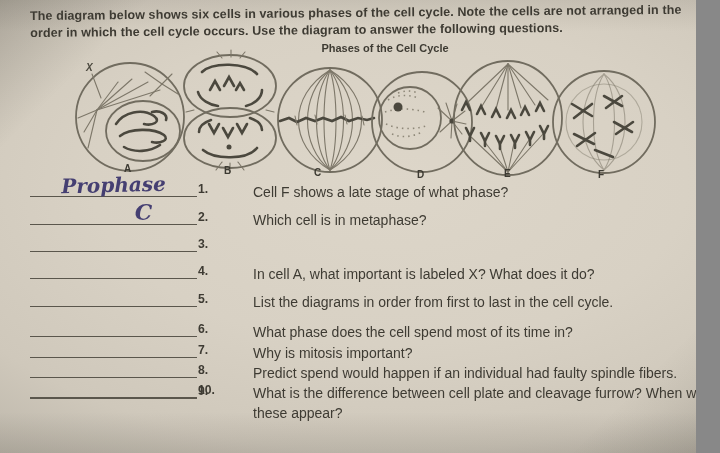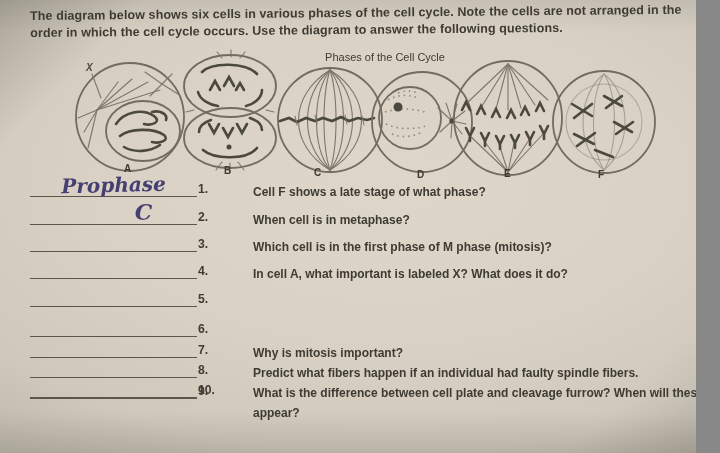--- a/index.html
+++ b/index.html
@@ -12,22 +12,22 @@
       linear-gradient(180deg, rgba(55,52,45,.10) 0%, rgba(55,52,45,0) 7%),
       linear-gradient(0deg, rgba(55,52,45,.14) 0%, rgba(55,52,45,0) 9%),
       radial-gradient(95% 80% at 56% 40%, #ddd6c9 0%, #d8d1c4 45%, #cfc8bb 75%, #b9b3a7 100%);
   }
   .intro{
     position:absolute;left:30px;top:8px;width:670px;
     font-weight:bold;font-size:12.5px;line-height:16.5px;letter-spacing:.1px;
     transform:rotate(-0.55deg);transform-origin:0 0;
   }
   .diagram-title{
-    position:absolute;left:295px;top:51px;width:180px;text-align:center;
-    font-weight:normal;font-size:11px;
+    position:absolute;left:295px;top:42px;width:180px;text-align:center;
+    font-weight:bold;font-size:11px;
   }
   svg.cells{position:absolute;left:0;top:0;width:720px;height:186px;}
   .o{fill:none;stroke:#716c5f;stroke-width:1.8px;stroke-linecap:round;}
   .f{fill:none;stroke:#7d7769;stroke-width:1.1px;stroke-linecap:round;}
   .c{fill:none;stroke:#4b483e;stroke-width:2.6px;stroke-linecap:round;}
   .cf{fill:#4b483e;stroke:none;}
   .dot{fill:none;stroke:#8d8778;stroke-width:1.6px;stroke-dasharray:1.5 4;}
   .lbl{font-family:"Liberation Sans",sans-serif;font-weight:bold;font-size:10px;fill:#3c3a32;}
   .xl{font-family:"Liberation Sans",sans-serif;font-weight:bold;font-style:italic;font-size:10px;fill:#4b483e;}
   .questions{position:absolute;left:0;top:0;width:720px;height:453px;}
@@ -37,21 +37,21 @@
   .q-row:nth-of-type(3){top:236px}
   .q-row:nth-of-type(4){top:263px}
   .q-row:nth-of-type(5){top:291px}
   .q-row:nth-of-type(6){top:321px}
   .q-row:nth-of-type(7){top:342px}
   .q-row:nth-of-type(8){top:362px}
   .q-row:nth-of-type(9){top:383px}
   .q-row:nth-of-type(10){top:382px}
   .blank{position:absolute;left:30px;top:15px;width:167px;height:0;border-bottom:1.6px solid #5a564c;}
   .q-num{position:absolute;left:198px;top:1px;width:36px;font-weight:bold;font-size:12.2px;}
-  .q-text{position:absolute;left:253px;top:1px;width:455px;font-weight:bold;font-size:12px;line-height:20px;}
+  .q-text{position:absolute;left:253px;top:1px;width:455px;font-weight:normal;font-size:14px;line-height:20px;}
   .answer{
     position:absolute;left:30px;width:167px;top:-8px;height:23px;text-align:center;
     font-family:"DejaVu Serif",serif;font-style:italic;font-weight:bold;color:#453f72;font-size:20px;
   }
   .answer:empty{display:none;}
   .q-row:nth-of-type(1) .answer{transform:rotate(-1.5deg);}
   .q-row:nth-of-type(2) .answer{padding-left:60px;width:107px;font-size:22px;top:-10px;}
 </style>
 </head>
 <body>
@@ -208,55 +208,56 @@
     <div class="q-row">
         <span class="blank"></span>
         <span class="answer">Prophase</span>
         <span class="q-num">1.</span>
         <span class="q-text">Cell F shows a late stage of what phase?</span>
       </div>
       <div class="q-row">
         <span class="blank"></span>
         <span class="answer">C</span>
         <span class="q-num">2.</span>
-        <span class="q-text">When cell is in metaphase?</span>
+        <span class="q-text">Which cell is in metaphase?</span>
       </div>
       <div class="q-row">
         <span class="blank"></span>
 
         <span class="q-num">3.</span>
-        <span class="q-text">Which cell is in the first phase of M phase (mitosis)?</span>
       </div>
       <div class="q-row">
         <span class="blank"></span>
 
         <span class="q-num">4.</span>
         <span class="q-text">In cell A, what important is labeled X? What does it do?</span>
       </div>
       <div class="q-row">
         <span class="blank"></span>
 
         <span class="q-num">5.</span>
+        <span class="q-text">List the diagrams in order from first to last in the cell cycle.</span>
       </div>
       <div class="q-row">
         <span class="blank"></span>
 
         <span class="q-num">6.</span>
+        <span class="q-text">What phase does the cell spend most of its time in?</span>
       </div>
       <div class="q-row">
         <span class="blank"></span>
 
         <span class="q-num">7.</span>
         <span class="q-text">Why is mitosis important?</span>
       </div>
       <div class="q-row">
         <span class="blank"></span>
 
         <span class="q-num">8.</span>
-        <span class="q-text">Predict what fibers happen if an individual had faulty spindle fibers.</span>
+        <span class="q-text">Predict spend would happen if an individual had faulty spindle fibers.</span>
       </div>
       <div class="q-row">
         <span class="blank"></span>
 
         <span class="q-num">9.</span>
       </div>
       <div class="q-row">
         <span class="blank"></span>
 
         <span class="q-num">10.</span>

